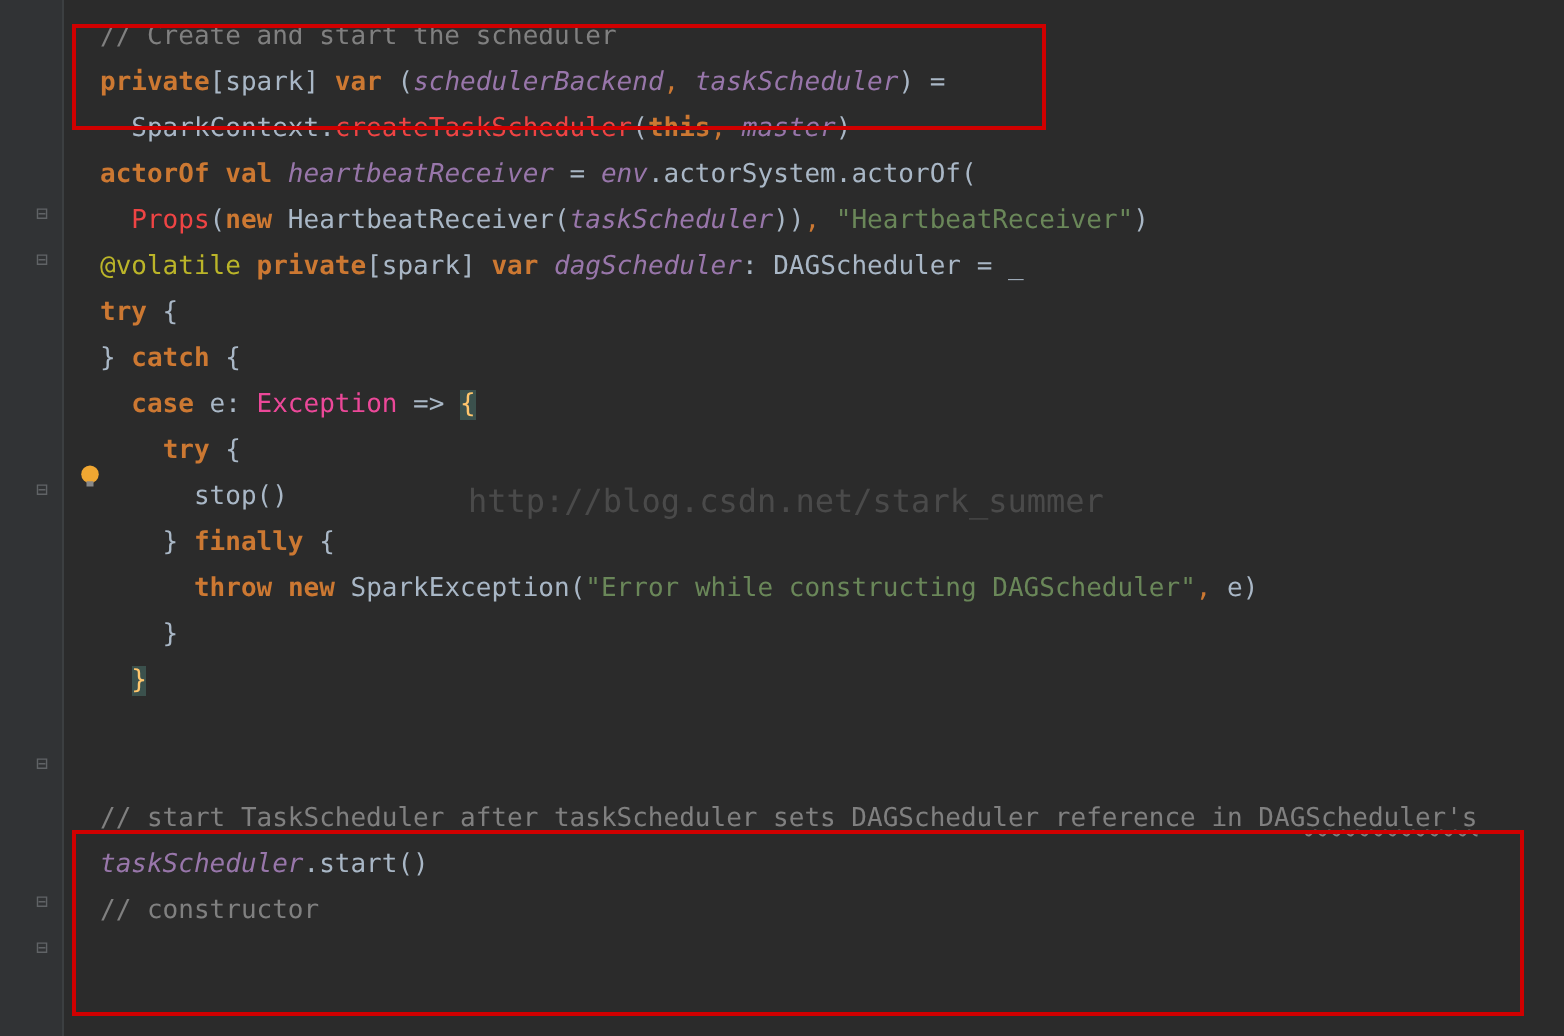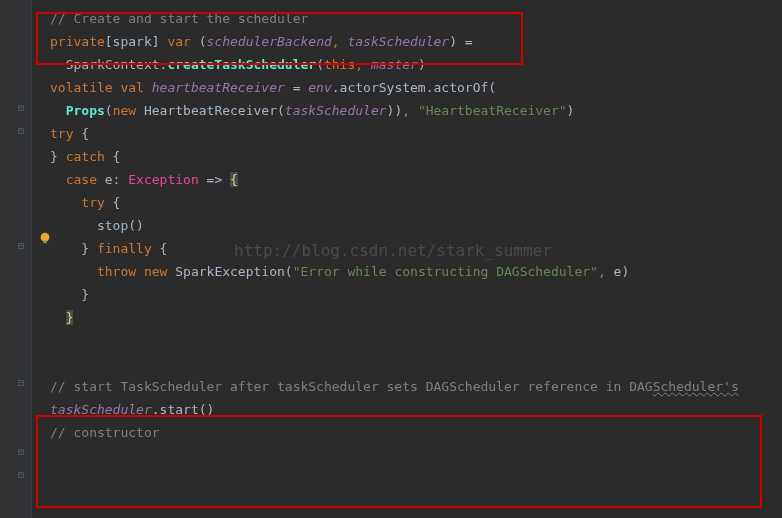--- a/index.html
+++ b/index.html
@@ -40,24 +40,24 @@
   z-index: 5;
 }
 .code-area {
   flex: 1;
   padding: 7px 16px 0 18px;
   position: relative;
 }
 .line { white-space: pre; }
 .cm { color: #808080; }
 .kw { color: #cc7832; }
-.kw-b { color: #cc7832; font-weight: normal; }
+.kw-b { color: #cc7832; font-weight: bold; }
 .id { color: #9876aa; font-style: italic; }
 .id-teal { color: #ec4899; }
-.fn { color: #5eead4; font-weight: bold; }
+.fn { color: #ef4444; }
 .str { color: #6a8759; }
 .pl { color: #a9b7c6; margin-top: 24px; }
 .ann { color: #bbb529; }
 .br-hi { background: #3b514d; color: #ffc66d; }
 .red-box-1 {
   position: absolute;
   left: 36px;
   top: 12px;
   width: 487px;
   height: 53px;
@@ -98,22 +98,23 @@
     <span class="fold-marker" style="top:463px;">⊟</span>
   </div>
   <svg class="bulb" viewBox="0 0 16 16">
       <circle cx="8" cy="7" r="5" fill="#f0a732"></circle>
       <rect x="6" y="11" width="4" height="3" fill="#888"></rect>
     </svg>
   <div class="code-area">
     <div class="line"><span class="cm">// Create and start the scheduler</span></div>
     <div class="line"><span class="kw-b">private</span><span class="pl">[spark] </span><span class="kw-b">var</span><span class="pl"> (</span><span class="id">schedulerBackend</span><span class="kw">,</span><span> </span><span class="id">taskScheduler</span><span class="pl">) =</span></div>
     <div class="line"><span class="pl">  SparkContext.</span><span class="fn">createTaskScheduler</span><span class="pl">(</span><span class="kw-b">this</span><span class="kw">,</span><span> </span><span class="id">master</span><span class="pl">)</span></div>
-    <div class="line"><span class="kw-b">volatile val</span><span> </span><span class="id">heartbeatReceiver</span><span class="pl"> = </span><span class="id">env</span><span class="pl">.actorSystem.actorOf(</span></div>
+    <div class="line"><span class="kw-b">actorOf val</span><span> </span><span class="id">heartbeatReceiver</span><span class="pl"> = </span><span class="id">env</span><span class="pl">.actorSystem.actorOf(</span></div>
     <div class="line"><span class="pl">  </span><span class="fn">Props</span><span class="pl">(</span><span class="kw-b">new</span><span class="pl"> HeartbeatReceiver(</span><span class="id">taskScheduler</span><span class="pl">))</span><span class="kw">,</span><span> </span><span class="str">"HeartbeatReceiver"</span><span class="pl">)</span></div>
+    <div class="line"><span class="ann">@volatile</span><span> </span><span class="kw-b">private</span><span class="pl">[spark] </span><span class="kw-b">var</span><span> </span><span class="id">dagScheduler</span><span class="pl">: DAGScheduler = _</span></div>
     <div class="line"><span class="kw-b">try</span><span class="pl"> {</span></div>
     <div class="line"><span class="pl">} </span><span class="kw-b">catch</span><span class="pl"> {</span></div>
     <div class="line"><span class="pl">  </span><span class="kw-b">case</span><span class="pl"> e: </span><span class="id-teal">Exception</span><span class="pl"> =&gt; </span><span class="br-hi">{</span></div>
     <div class="line"><span class="pl">    </span><span class="kw-b">try</span><span class="pl"> {</span></div>
     <div class="line"><span class="pl">      stop()</span></div>
     <div class="line"><span class="pl">    } </span><span class="kw-b">finally</span><span class="pl"> {</span></div>
     <div class="line"><span class="pl">      </span><span class="kw-b">throw</span><span> </span><span class="kw-b">new</span><span class="pl"> SparkException(</span><span class="str">"Error while constructing DAGScheduler"</span><span class="kw">,</span><span class="pl"> e)</span></div>
     <div class="line"><span class="pl">    }</span></div>
     <div class="line"><span class="pl">  </span><span class="br-hi">}</span></div>
     <div class="line"><span> </span></div>

